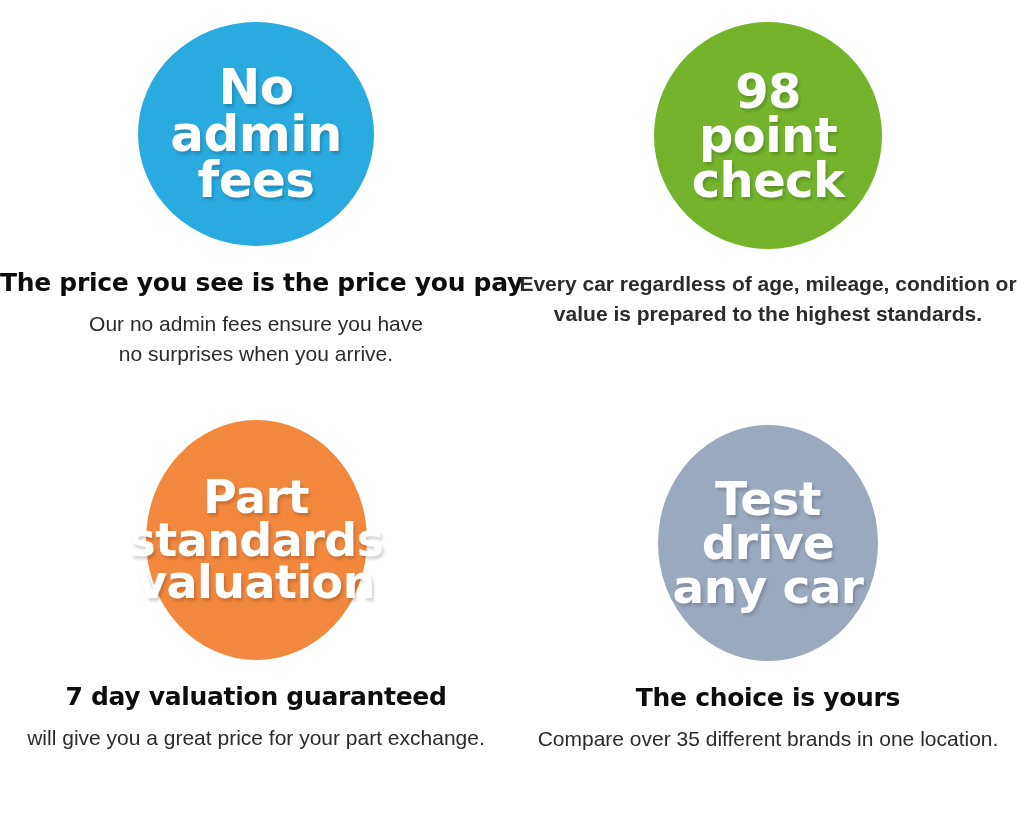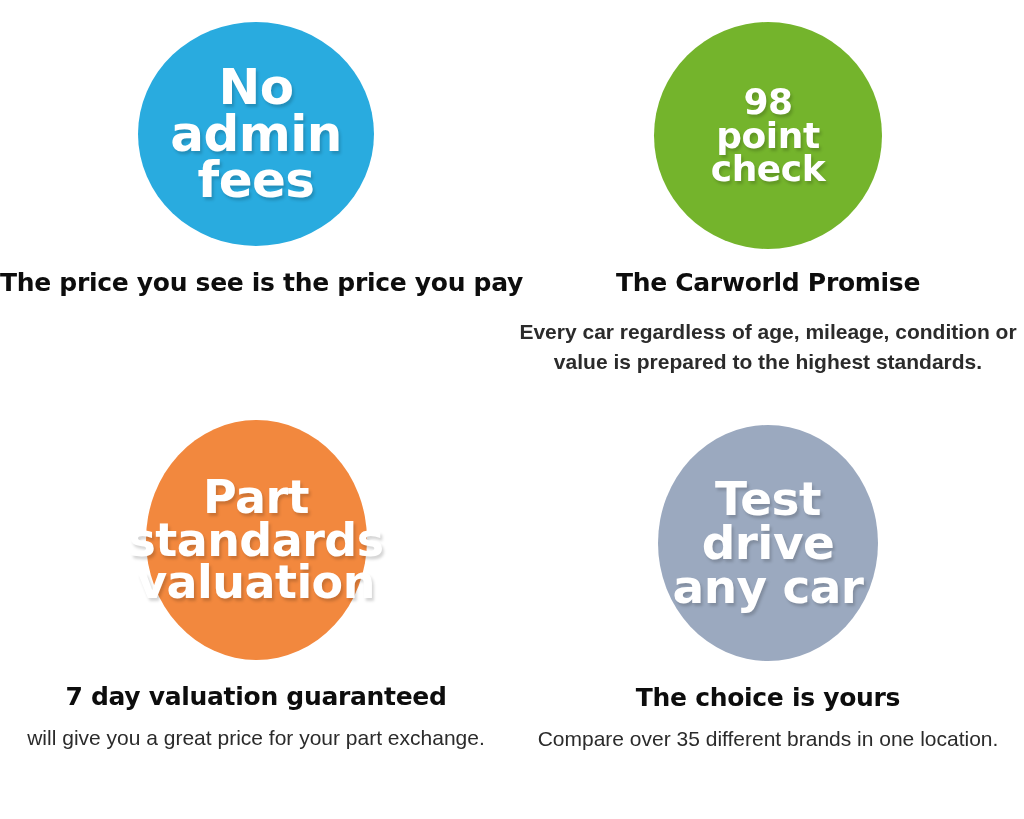--- a/index.html
+++ b/index.html
@@ -63,21 +63,21 @@
     background: var(--c1);
   }
   .cell-1 .badge-text { font-size: 50px; }
 
   
   .cell-2 .badge-circle {
     width: 228px; height: 227px;
     margin-top: 22px;
     background: var(--c2);
   }
-  .cell-2 .badge-text { font-size: 36px; }
+  .cell-2 .badge-text { font-size: 48px; }
 
   
   .cell-3 .badge-circle {
     width: 221px; height: 240px;
     margin-top: 10px;
     background: var(--c3);
   }
   .cell-3 .badge-text { font-size: 46px; }
 
   
@@ -132,31 +132,34 @@
 
   <div class="feature-cell cell-1">
     <div class="badge-circle">
       <div class="badge-text" style="color: rgb(255, 255, 255);">
         <span class="line">No</span>
         <span class="line">admin</span>
         <span class="line">fees</span>
       </div>
     </div>
     <div class="feature-heading" style="color: rgb(13, 13, 13);">The price you see is the price you pay</div>
+    <div class="feature-body" style="color: rgb(43, 43, 43);">
+      <span class="line">Our no admin fees ensure you have</span>
+      <span class="line">no surprises when you arrive.</span>
+    </div>
   </div>
 
   <div class="feature-cell cell-2">
     <div class="badge-circle">
       <div class="badge-text" style="color: rgb(255, 255, 255);">
         <span class="line">98</span>
         <span class="line">point</span>
         <span class="line">check</span>
       </div>
     </div>
-    <div class="feature-heading" style="color: rgb(13, 13, 13);">The Carworld Promise</div>
     <div class="feature-body" style="color: rgb(43, 43, 43);">
       <span class="line">Every car regardless of age, mileage, condition or</span>
       <span class="line">value is prepared to the highest standards.</span>
     </div>
   </div>
 
   <div class="feature-cell cell-3">
     <div class="badge-circle">
       <div class="badge-text" style="color: rgb(255, 255, 255);">
         <span class="line">Part</span>

